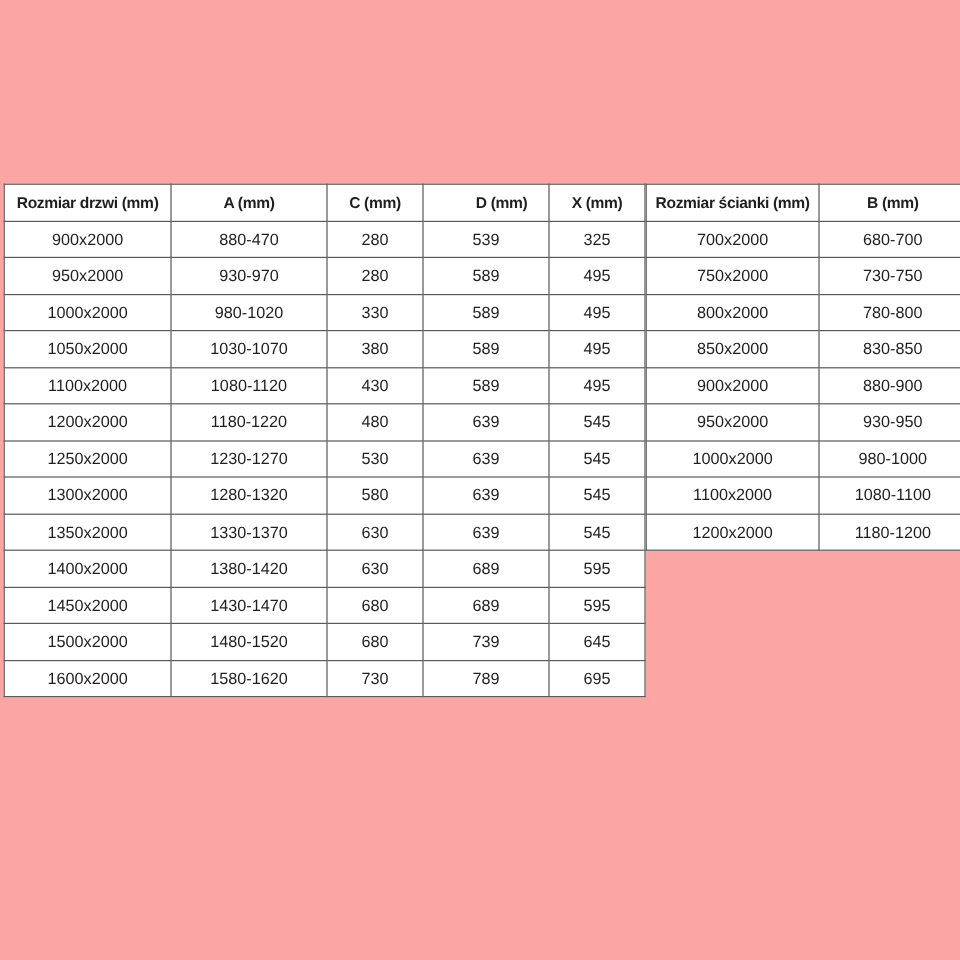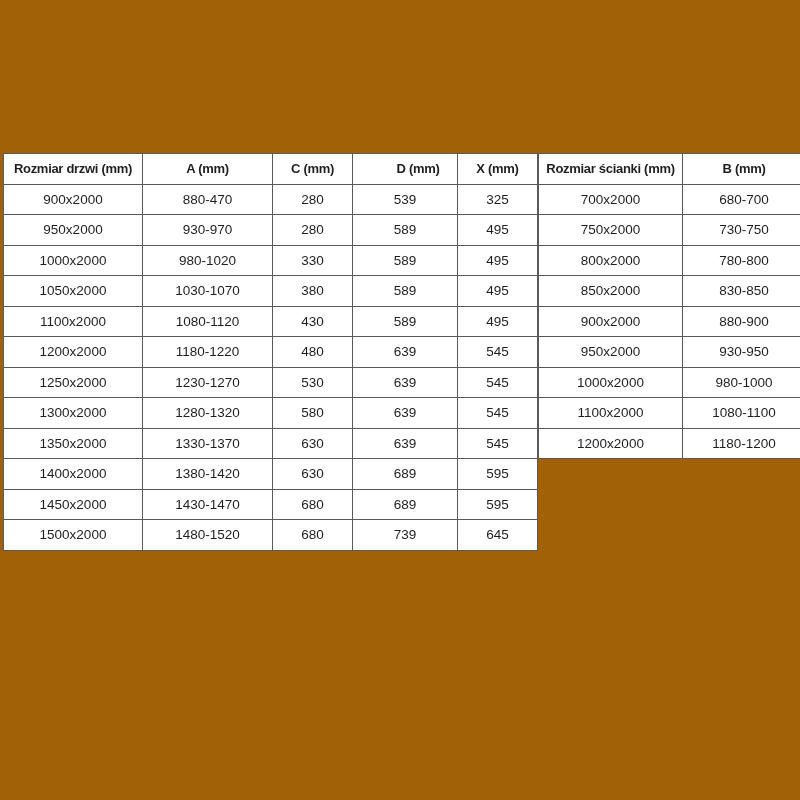--- a/index.html
+++ b/index.html
@@ -4,21 +4,21 @@
 <style>
   html, body {
     margin: 0;
     padding: 0;
     background: #ffffff;
   }
   .canvas {
     position: relative;
     width: 800px;
     height: 800px;
-    background: #a16207;
+    background: #fca5a5;
     font-family: "Liberation Sans", sans-serif;
     overflow: hidden;
   }
   table.spec-table {
     position: absolute;
     border-collapse: collapse;
     table-layout: fixed;
     background: #ffffff;
   }
   table.spec-table th,
@@ -145,20 +145,27 @@
           <td>689</td>
           <td>595</td>
         </tr>
         <tr>
           <td>1500x2000</td>
           <td>1480-1520</td>
           <td>680</td>
           <td>739</td>
           <td>645</td>
         </tr>
+        <tr>
+          <td>1600x2000</td>
+          <td>1580-1620</td>
+          <td>730</td>
+          <td>789</td>
+          <td>695</td>
+        </tr>
       </tbody>
     </table>
   <table class="spec-table table-walls">
       <thead>
         <tr>
           <th>Rozmiar ścianki (mm)</th>
           <th>B (mm)</th>
         </tr>
       </thead>
       <tbody>

